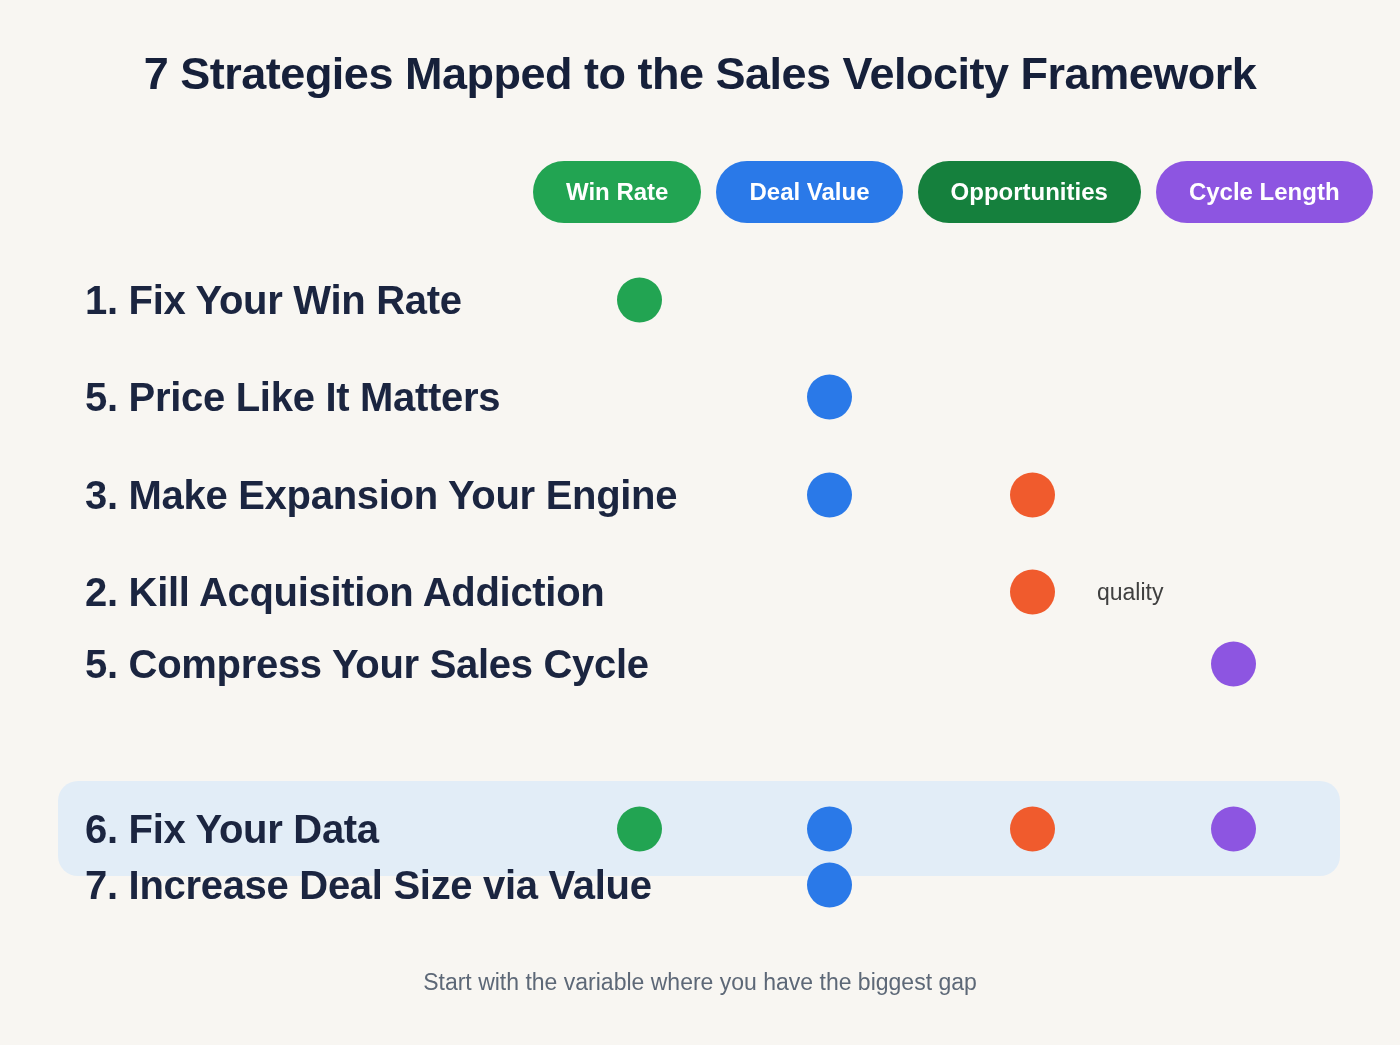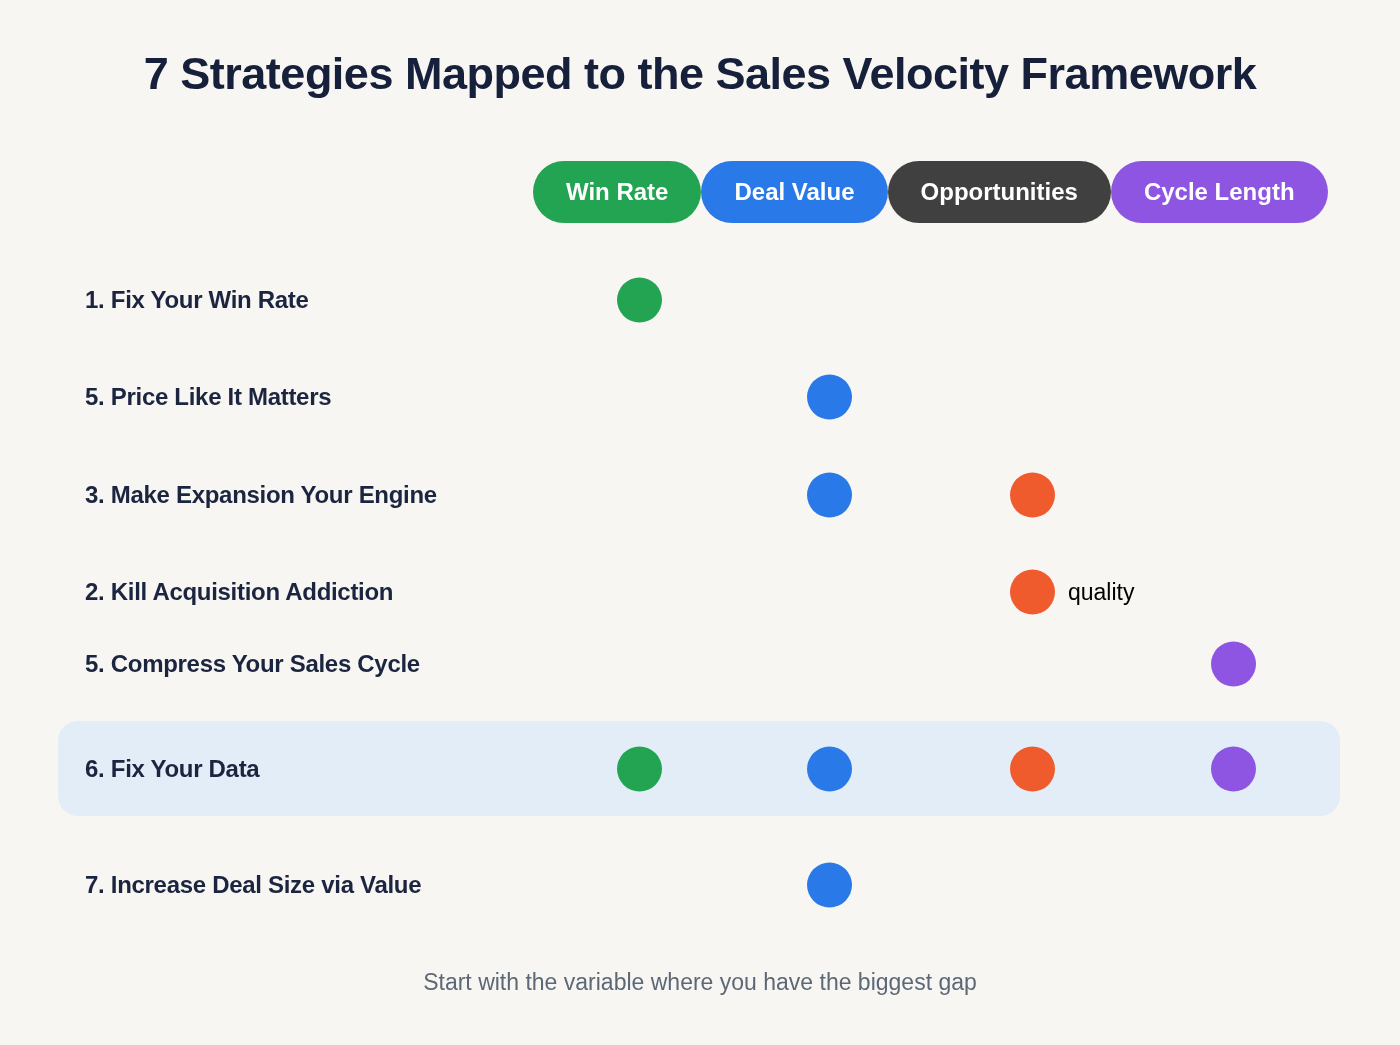--- a/index.html
+++ b/index.html
@@ -25,20 +25,21 @@
     font-size: 45px;
     font-weight: 800;
     letter-spacing: -0.5px;
     color: #16203a;
   }
   .legend {
     position: absolute;
     top: 161px;
     left: 533px;
     display: flex;
+    gap: 15px;
   }
   .pill {
     height: 62px;
     border-radius: 31px;
     display: flex;
     align-items: center;
     justify-content: center;
     padding: 0 33px;
     box-sizing: border-box;
     color: #ffffff;
@@ -61,42 +62,43 @@
   }
   .row.highlighted {
     background: #e2edf7;
     border-radius: 20px;
   }
   .row-label {
     position: absolute;
     left: 27px;
     top: 50%;
     transform: translateY(-50%);
-    font-size: 24px;
+    font-size: 40px;
     font-weight: 700;
     letter-spacing: -0.3px;
     color: #1b2540;
     white-space: nowrap;
   }
   .dot {
     position: absolute;
     top: 50%;
     transform: translateY(-50%);
     width: 45px;
     height: 45px;
     border-radius: 50%;
   }
   .annotation {
     position: absolute;
     top: 50%;
     transform: translateY(-50%);
     font-size: 23px;
     font-weight: 400;
-    color: #000000;
+    color: #404040;
     white-space: nowrap;
+    margin-left: 29px;
   }
   .footer {
     position: absolute;
     top: 969px;
     left: 0;
     width: 100%;
     text-align: center;
     font-size: 23px;
     color: #5d6877;
   }
@@ -106,21 +108,21 @@
 
 <div class="canvas">
   <h1 class="title">7 Strategies Mapped to the Sales Velocity Framework</h1>
   <div class="legend">
       <div class="pill" style="background: rgb(34, 164, 82);">
         <span>Win Rate</span>
       </div>
       <div class="pill" style="background: rgb(42, 121, 232); align-items: center;">
         <span>Deal Value</span>
       </div>
-      <div class="pill" style="background: #404040;">
+      <div class="pill" style="background: #15803d;">
         <span>Opportunities</span>
       </div>
       <div class="pill" style="background: rgb(141, 85, 225);">
         <span>Cycle Length</span>
       </div>
     </div>
   <div class="rows">
       <div class="row" style="top: 252px;">
         <div class="row-label">1. Fix Your Win Rate</div>
         <div class="dot" style="left: 559px; background: rgb(34, 164, 82);"></div>
@@ -136,21 +138,21 @@
       </div>
       <div class="row" style="top: 544.5px;">
         <div class="row-label">2. Kill Acquisition Addiction</div>
         <div class="dot" style="left: 952px; background: rgb(240, 91, 45);"></div>
         <span class="annotation" style="left: 1010px;">quality</span>
       </div>
       <div class="row" style="top: 616px;">
         <div class="row-label">5. Compress Your Sales Cycle</div>
         <div class="dot" style="left: 1153px; background: rgb(141, 85, 225);"></div>
       </div>
-      <div class="row highlighted" style="top: 721px;">
+      <div class="row highlighted" style="top: 781px;">
         <div class="row-label">6. Fix Your Data</div>
         <div class="dot" style="left: 559px; background: rgb(34, 164, 82);"></div>
         <div class="dot" style="left: 749px; background: rgb(42, 121, 232);"></div>
         <div class="dot" style="left: 952px; background: rgb(240, 91, 45);"></div>
         <div class="dot" style="left: 1153px; background: rgb(141, 85, 225);"></div>
       </div>
       <div class="row" style="top: 837px;">
         <div class="row-label">7. Increase Deal Size via Value</div>
         <div class="dot" style="left: 749px; background: rgb(42, 121, 232);"></div>
       </div>

